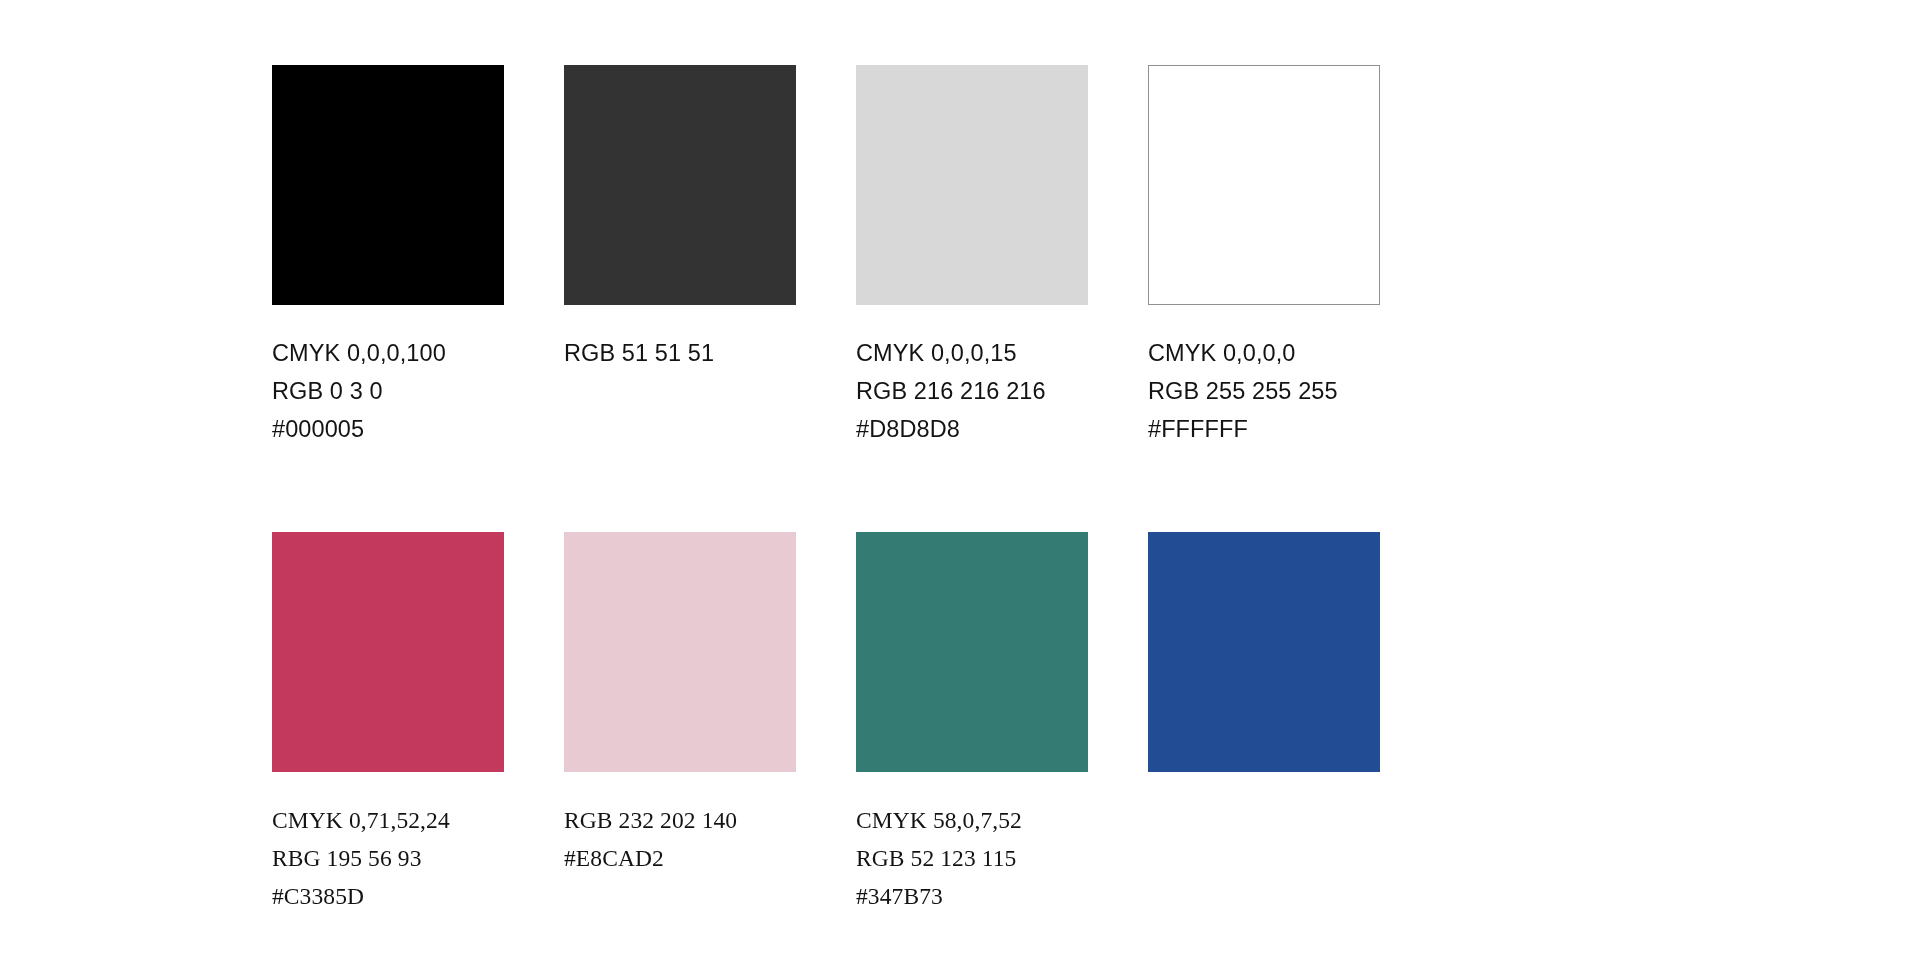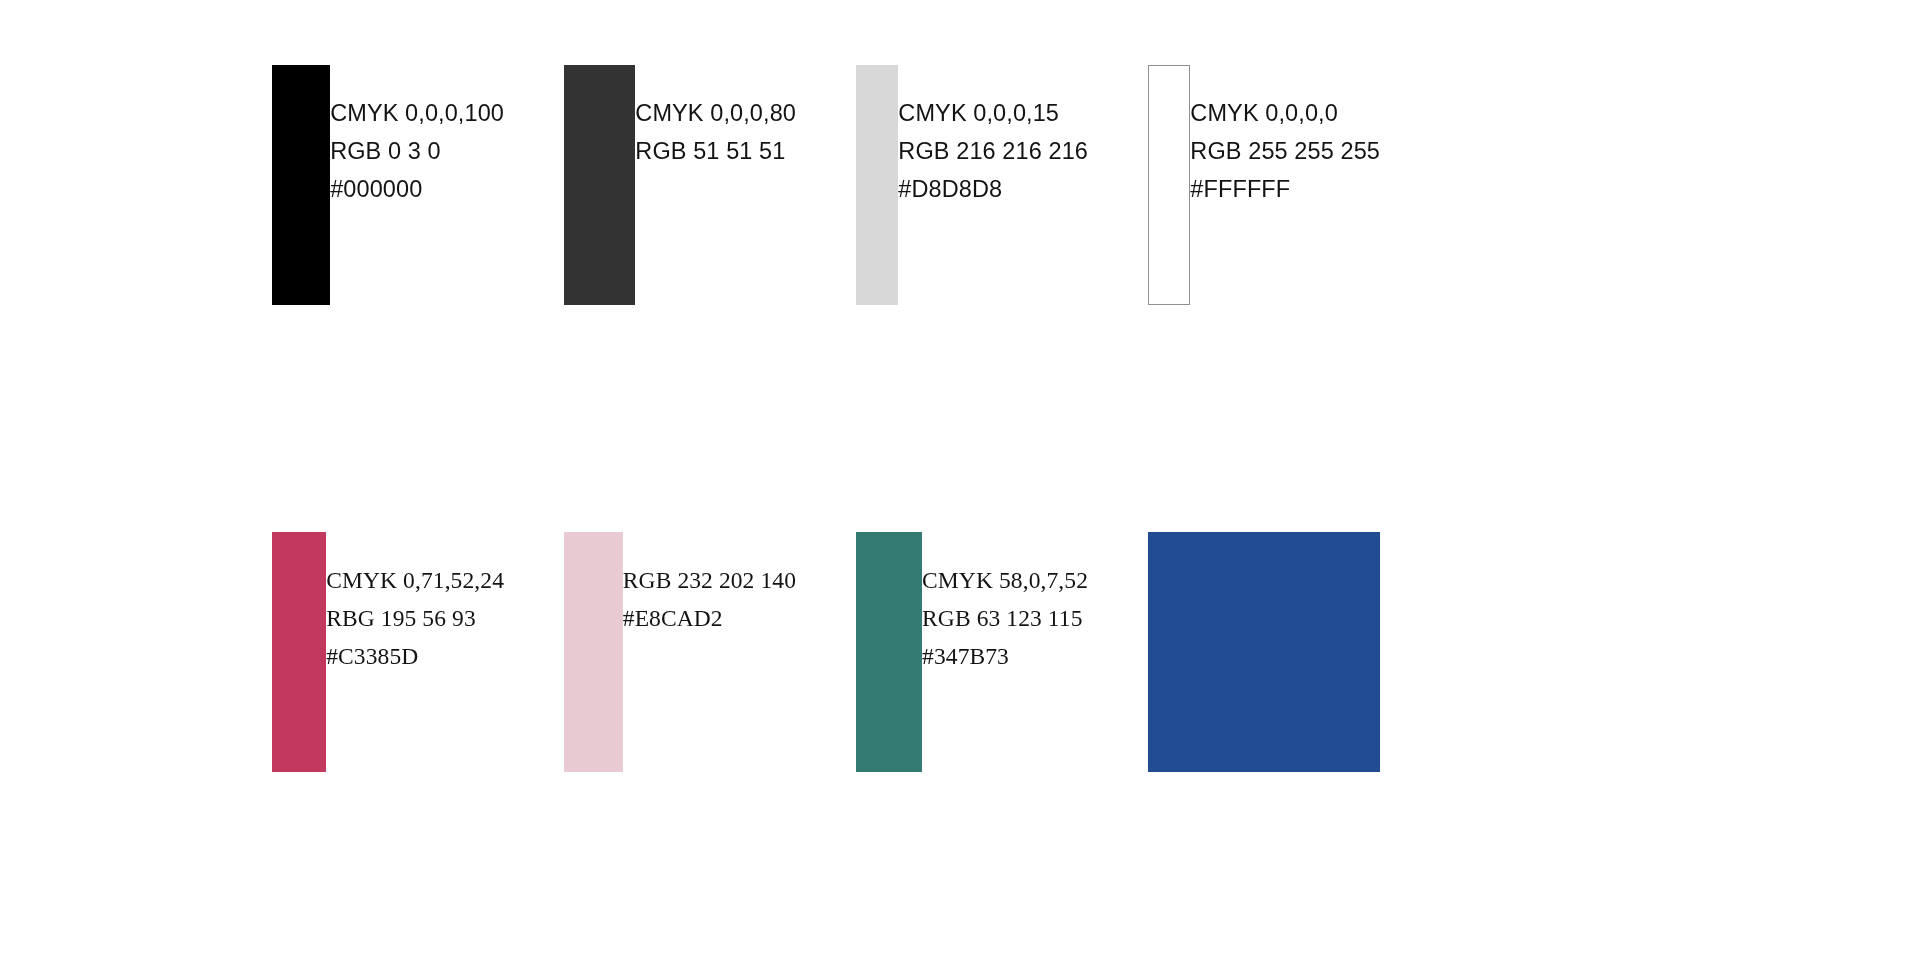--- a/index.html
+++ b/index.html
@@ -29,20 +29,21 @@
     flex-direction: row;
     gap: 60px;
   }
 
   .swatch-row.row-1 { top: 65px; }
   .swatch-row.row-2 { top: 532px; font-family: Liberation Serif, serif; }
 
   .swatch-cell {
     width: 232px;
     display: flex;
+    flex-direction: column;
   }
 
   .swatch-chip {
     width: 232px;
     height: 240px;
     box-sizing: border-box;
   }
 
   .swatch-chip.bordered {
     border: 1px solid #909090;
@@ -66,28 +67,27 @@
 
 <div class="palette">
 
   <div class="swatch-row row-1">
 
     <div class="swatch-cell">
       <div class="swatch-chip" style="background-color: rgb(0, 0, 0);"></div>
       <div class="swatch-info">
         <span class="swatch-line">CMYK 0,0,0,100</span>
         <span class="swatch-line">RGB 0 3 0</span>
-        <span class="swatch-line">#000000</span>
+        <span class="swatch-line">#000005</span>
       </div>
     </div>
 
     <div class="swatch-cell">
       <div class="swatch-chip" style="background-color: rgb(51, 51, 51);"></div>
       <div class="swatch-info">
-        <span class="swatch-line">CMYK 0,0,0,80</span>
         <span class="swatch-line">RGB 51 51 51</span>
       </div>
     </div>
 
     <div class="swatch-cell">
       <div class="swatch-chip" style="background-color: rgb(216, 216, 216);"></div>
       <div class="swatch-info">
         <span class="swatch-line">CMYK 0,0,0,15</span>
         <span class="swatch-line">RGB 216 216 216</span>
         <span class="swatch-line">#D8D8D8</span>
@@ -122,21 +122,21 @@
       <div class="swatch-info">
         <span class="swatch-line">RGB 232 202 140</span>
         <span class="swatch-line">#E8CAD2</span>
       </div>
     </div>
 
     <div class="swatch-cell">
       <div class="swatch-chip" style="background-color: rgb(52, 123, 115);"></div>
       <div class="swatch-info">
         <span class="swatch-line">CMYK 58,0,7,52</span>
-        <span class="swatch-line">RGB 63 123 115</span>
+        <span class="swatch-line">RGB 52 123 115</span>
         <span class="swatch-line">#347B73</span>
       </div>
     </div>
 
 
     <div class="swatch-cell">
       <div class="swatch-chip" style="background-color: rgb(34, 76, 148);"></div>
     </div>
 
   </div>

